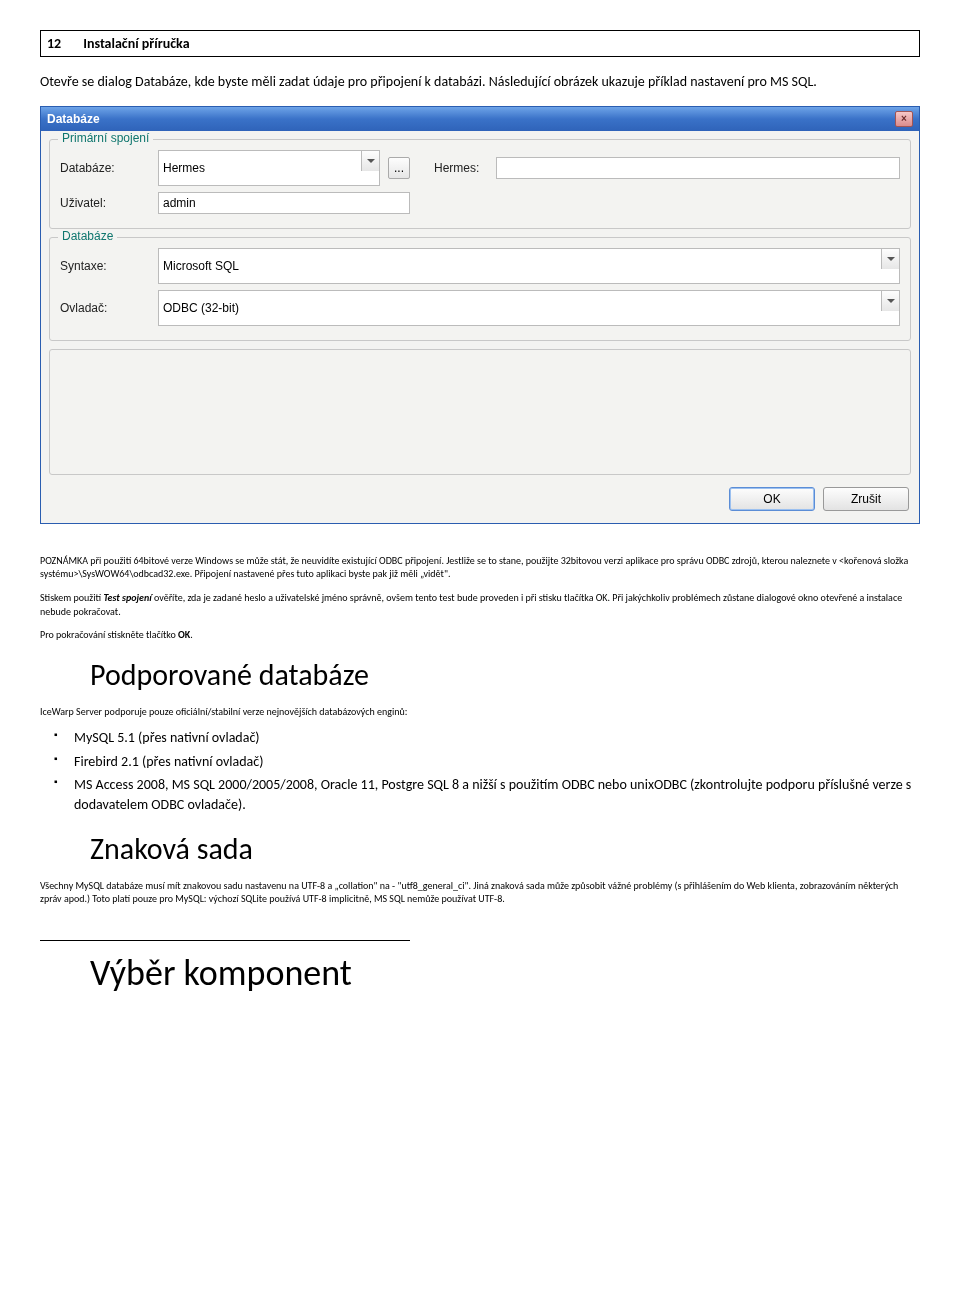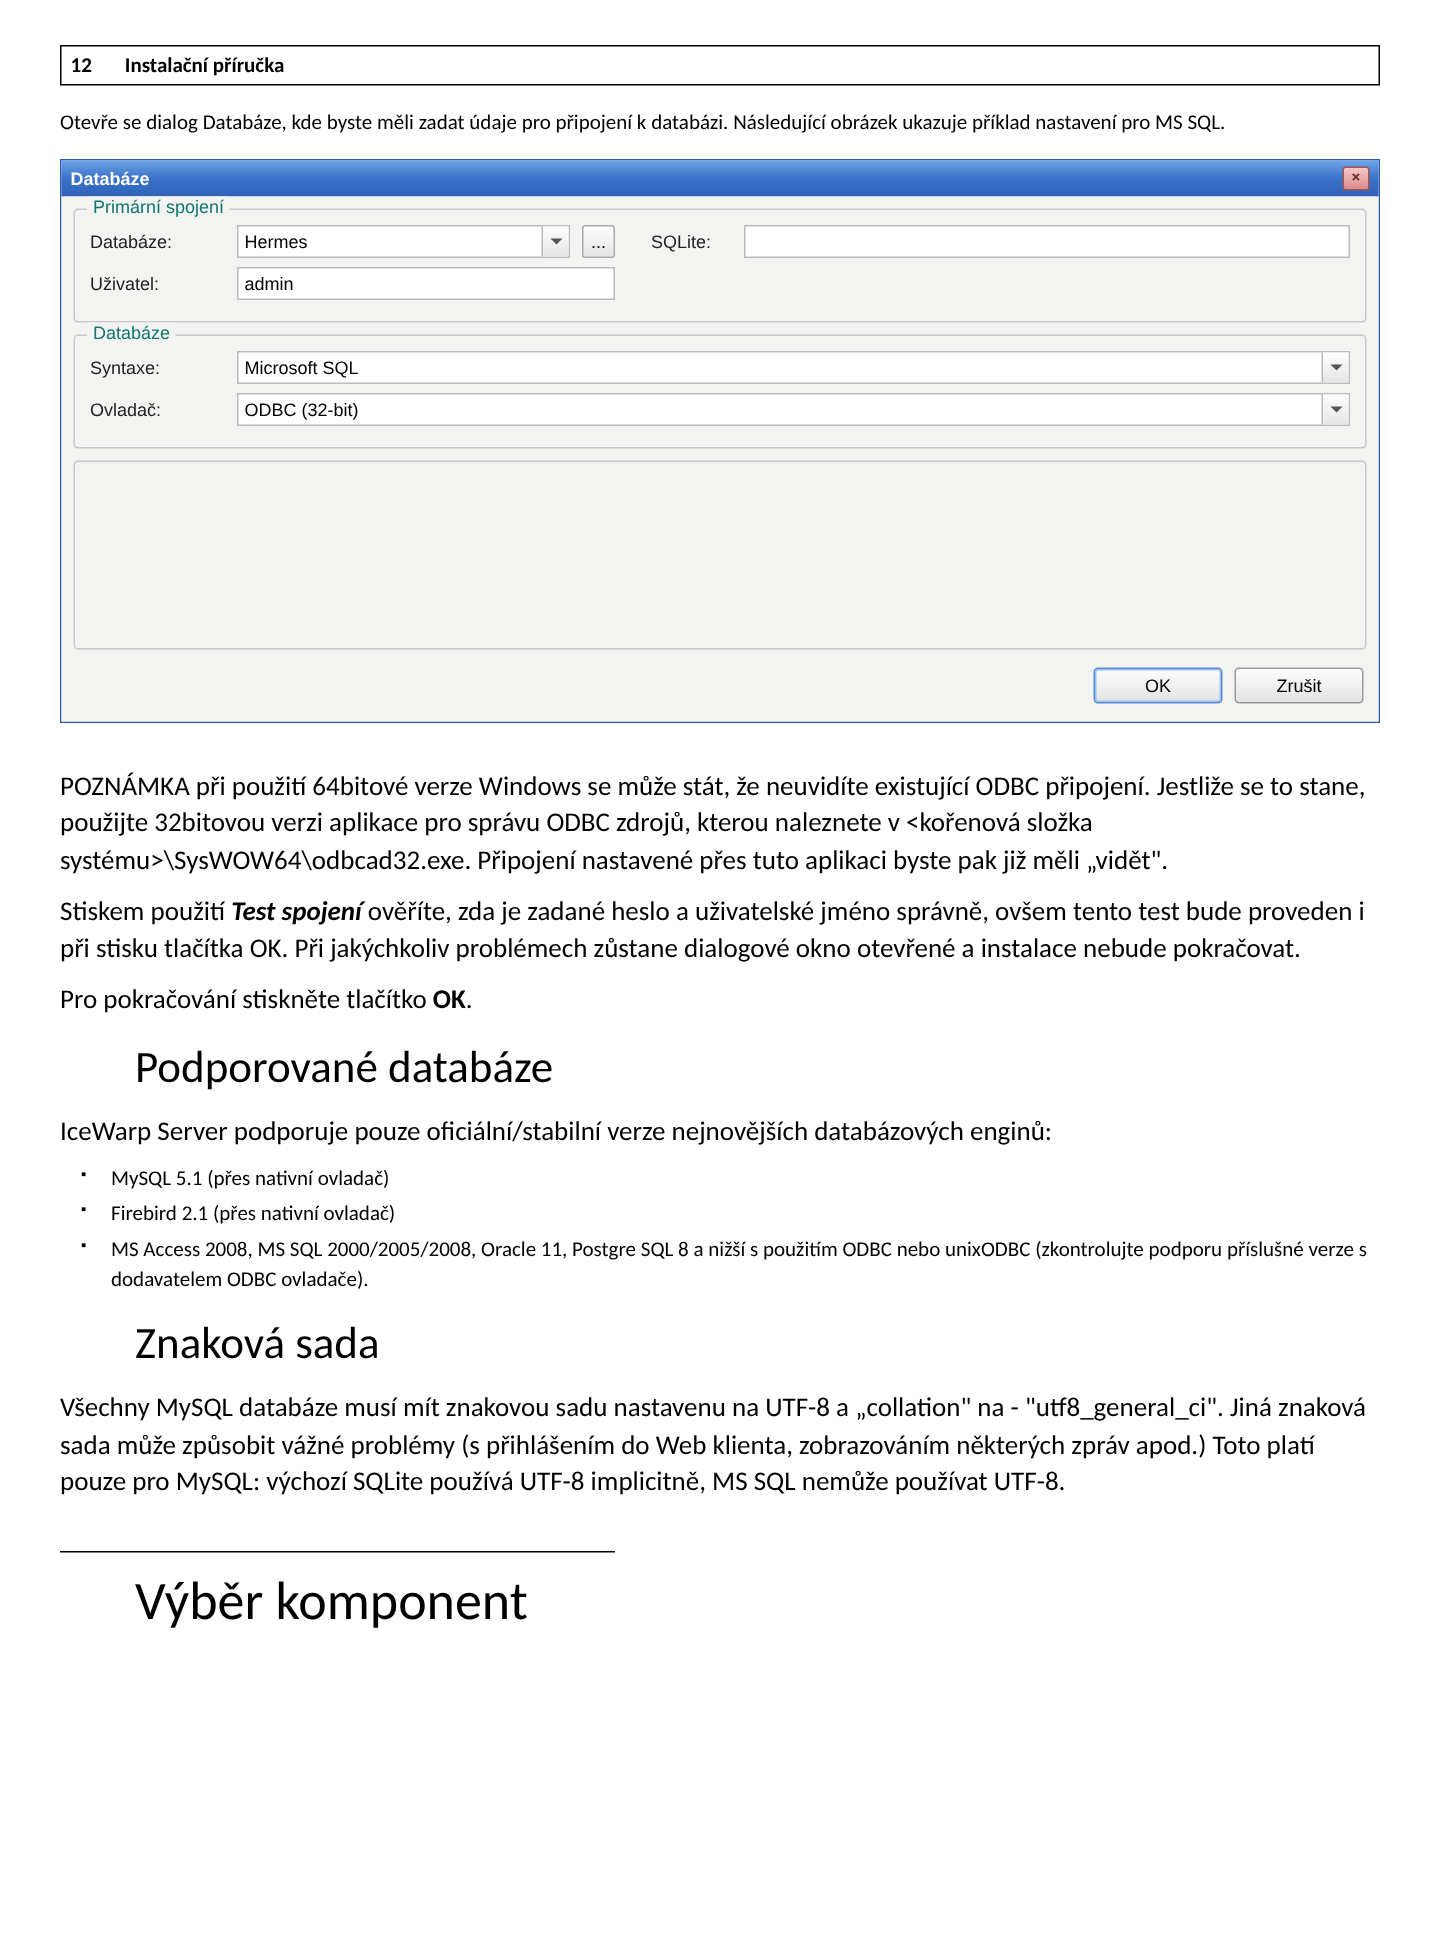--- a/index.html
+++ b/index.html
@@ -95,21 +95,21 @@
     font-family: Tahoma, Arial, sans-serif;
     font-size: 12px;
   }
   .combo-wrap {
     position: relative;
     flex: 1;
     display: flex;
   }
   .combo-field {
     flex: 1;
-    height: 22px;
+    height: 36px;
     border: 1px solid #bbb;
     background: #fff;
     padding: 0 22px 0 4px;
     display: flex;
     align-items: center;
     text-align: center;
   }
   .combo-caret {
     position: absolute;
     right: 1px; top: 1px;
@@ -162,21 +162,21 @@
   }
   .spacer-box {
     border: 1px solid #c8c8c8;
     border-radius: 3px;
     height: 126px;
     background: #f3f3f1;
     margin-bottom: 8px;
   }
   
   .para {
-    font-size: 18px;
+    font-size: 10px;
     line-height: 1.36;
     margin: 0 0 10px 0;
   }
   .h2 {
     font-size: 30px;
     font-weight: 400;
     margin: 14px 0 12px 50px;
   }
   ul.bullets {
     list-style: none;
@@ -237,21 +237,21 @@
               <span>Hermes</span>
             </div>
             <div class="combo-caret">
                 <div class="caret-down"></div>
               </div>
           </div>
           <div class="small-btn">
             <span>...</span>
           </div>
           <div class="right-col" style="flex:1;">
-            <span class="form-label">SQLite:</span>
+            <span class="form-label">Hermes:</span>
             <input class="text-input" style="flex: 1 1 0%;" value="">
           </div>
         </div>
 
         <div class="form-row">
           <span class="form-label">Uživatel:</span>
           <input class="text-input" style="flex: 0 0 252px;" value="admin">
         </div>
       </div>
 

